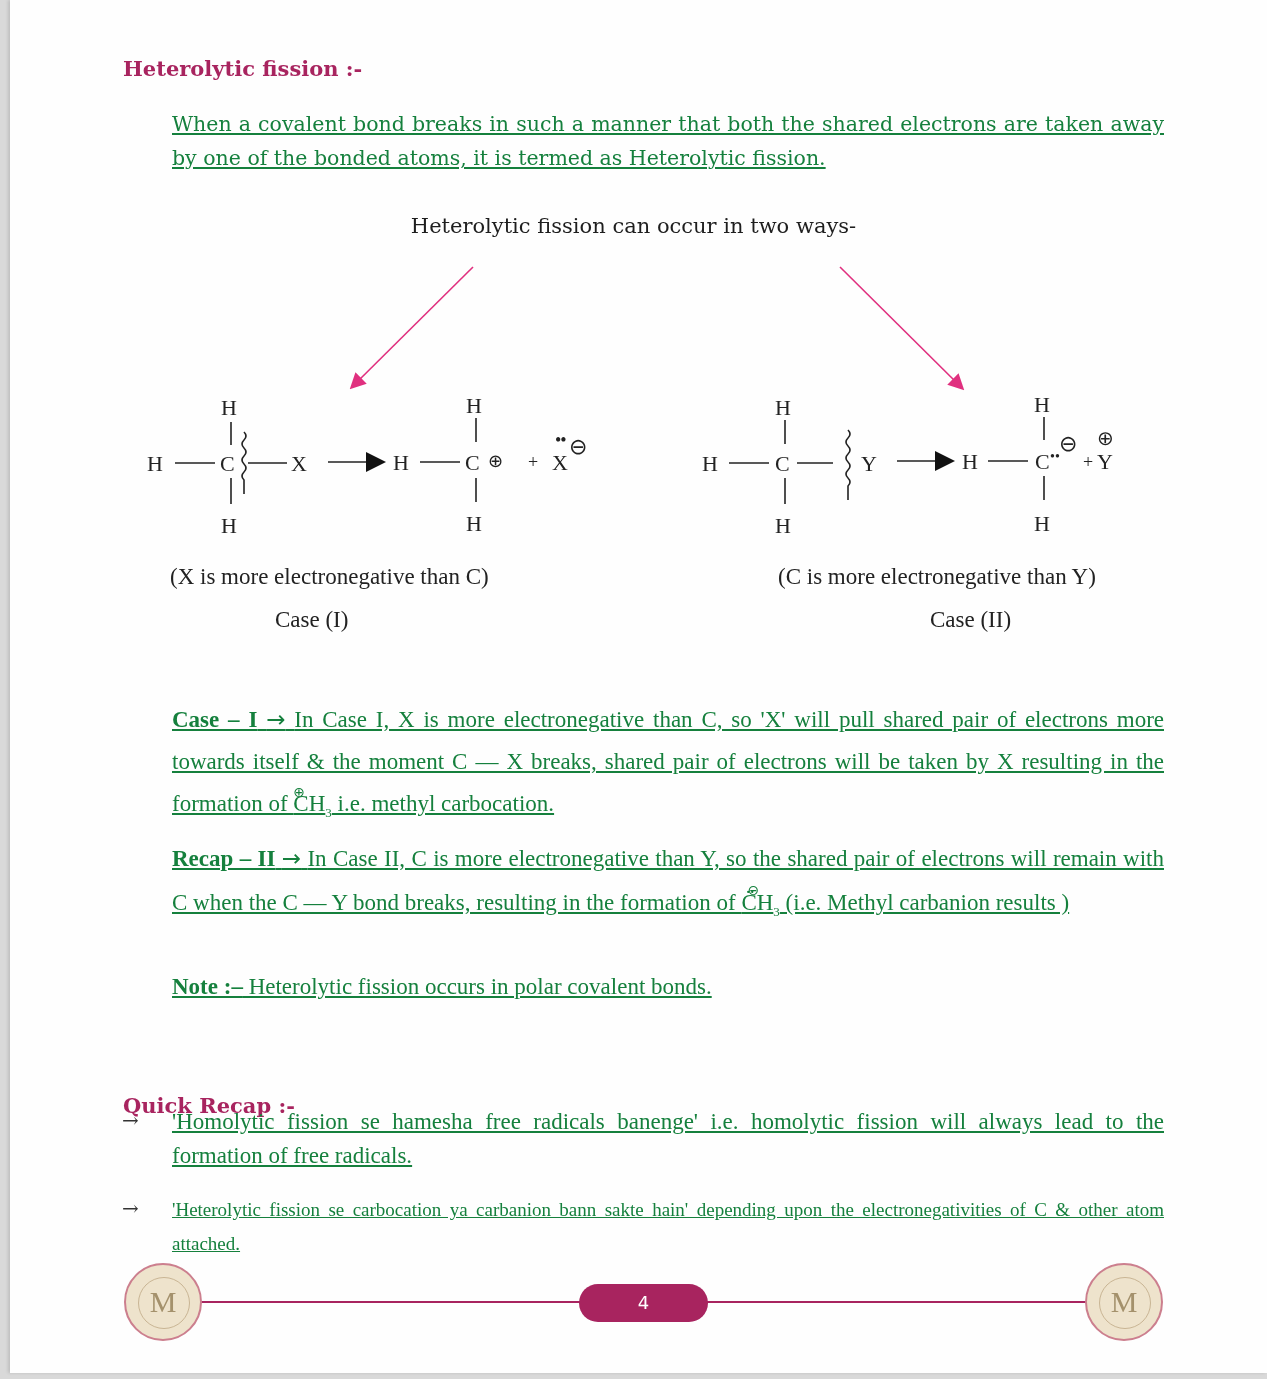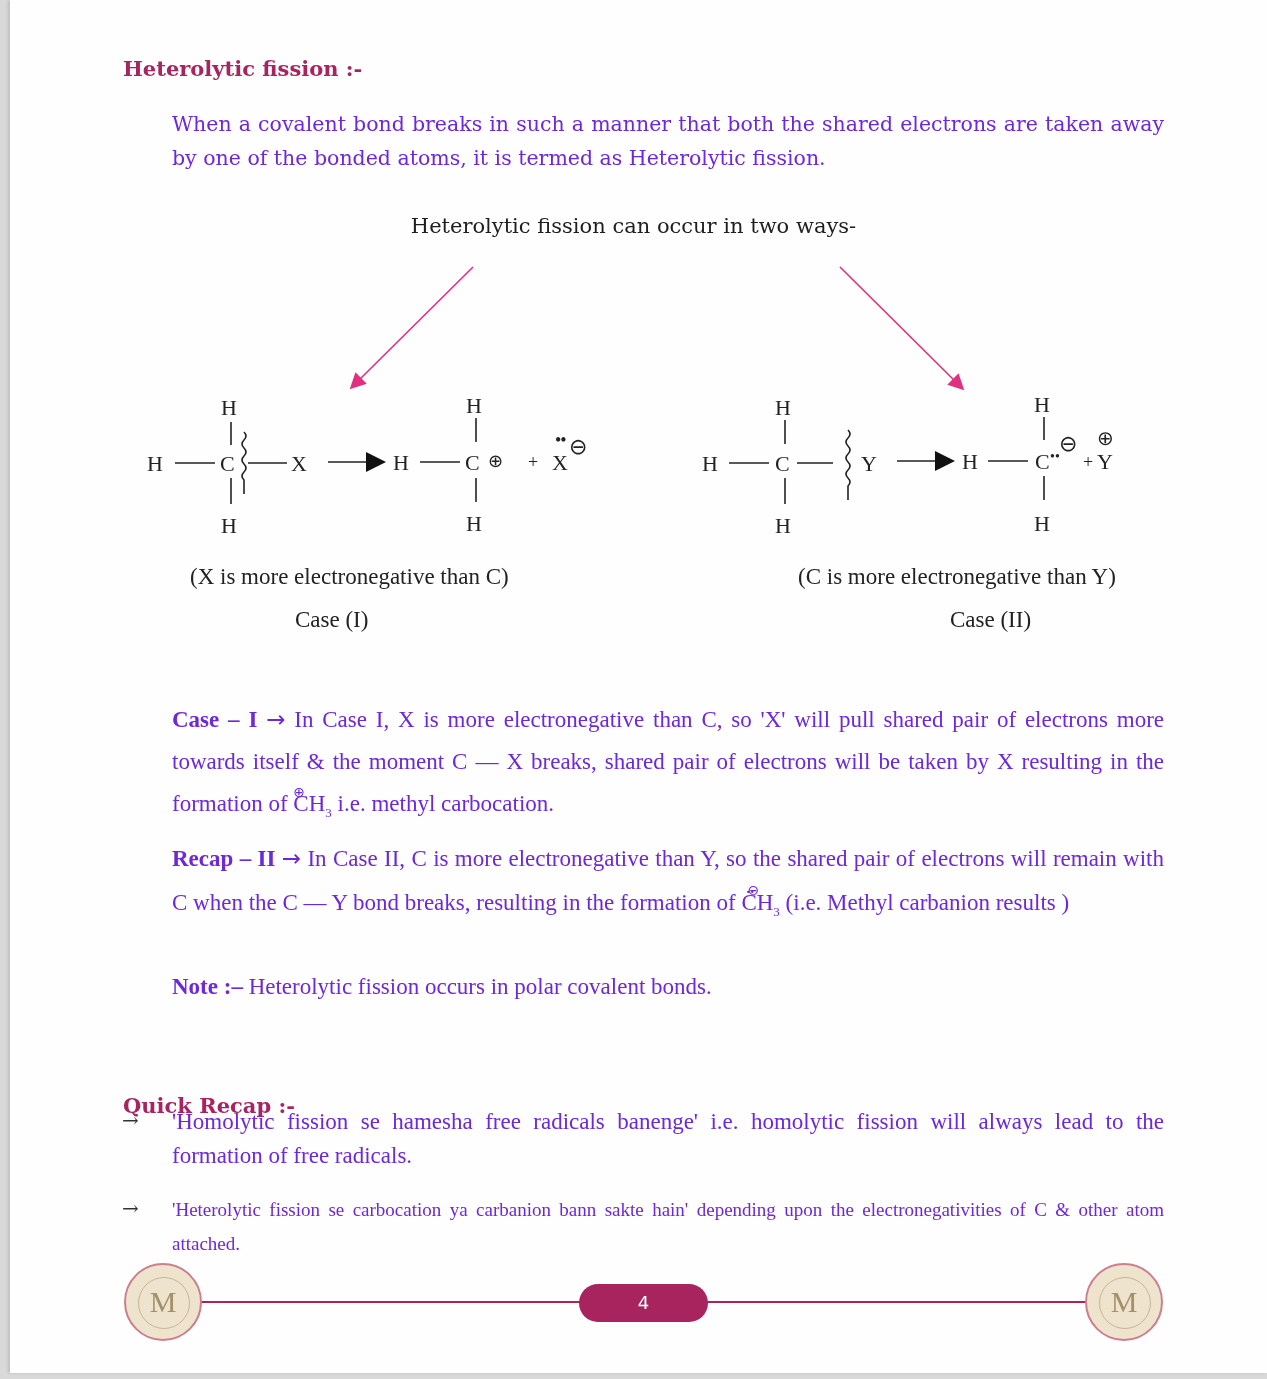--- a/index.html
+++ b/index.html
@@ -1,24 +1,24 @@
 <!DOCTYPE html>
 <html><head>
 <meta charset="utf-8">
 <style>
   html, body { margin:0; padding:0; }
   body { width:1267px; height:1379px; background:#d9d9d9; position:relative; overflow:hidden;
          font-family:"DejaVu Serif", serif; color:#222; }
   .page { position:absolute; left:10px; top:0; width:1257px; height:1373px; background:#fefefe;
           box-shadow:-2px 0 3px rgba(0,0,0,0.12); }
   .heading { position:absolute; font-family:"DejaVu Serif", serif; font-weight:bold; color:#a8245f; font-size:21px; }
-  .para { position:absolute; font-size:20.5px; line-height:34px; color:#6d28d9; text-align:justify; }
+  .para { position:absolute; font-size:20.5px; line-height:34px; color:#15803d; text-align:justify;text-decoration:underline; }
   .center-title { position:absolute; left:0; width:1267px; top:214px; text-align:center; font-weight:normal; font-size:21px; color:#1e1e1e; }
   .chem { position:absolute; font-family:"Liberation Serif", serif; font-size:22px; color:#222; }
-  .lbl { position:absolute; font-family:"Liberation Serif", serif; font-size:23px; color:#222;margin-left:20px; }
+  .lbl { position:absolute; font-family:"Liberation Serif", serif; font-size:23px; color:#222; }
   .bold { font-weight:bold; }
   .arrow-r { font-family:"DejaVu Sans", sans-serif; }
   sub { font-size:13px; }
   .recap-arrow { position:absolute; left:122px; font-size:20px; color:#333; }
   .footer-line { position:absolute; left:200px; width:890px; top:1301px; height:2px; background:#a8245f; }
   .page-pill { position:absolute; left:579px; top:1284px; width:129px; height:38px; border-radius:19px; background:#a8245f;
                color:#fff; font-family:"DejaVu Sans", sans-serif; font-size:18px; text-align:center; line-height:38px; }
   .seal { position:absolute; width:78px; height:78px; border-radius:50%; background:#eee3cc; border:2px solid #cc7f8e;
           box-sizing:border-box; }
   .seal .inner { position:absolute; left:12px; top:12px; width:50px; height:50px; border-radius:50%; border:1px solid #c9b594; }

